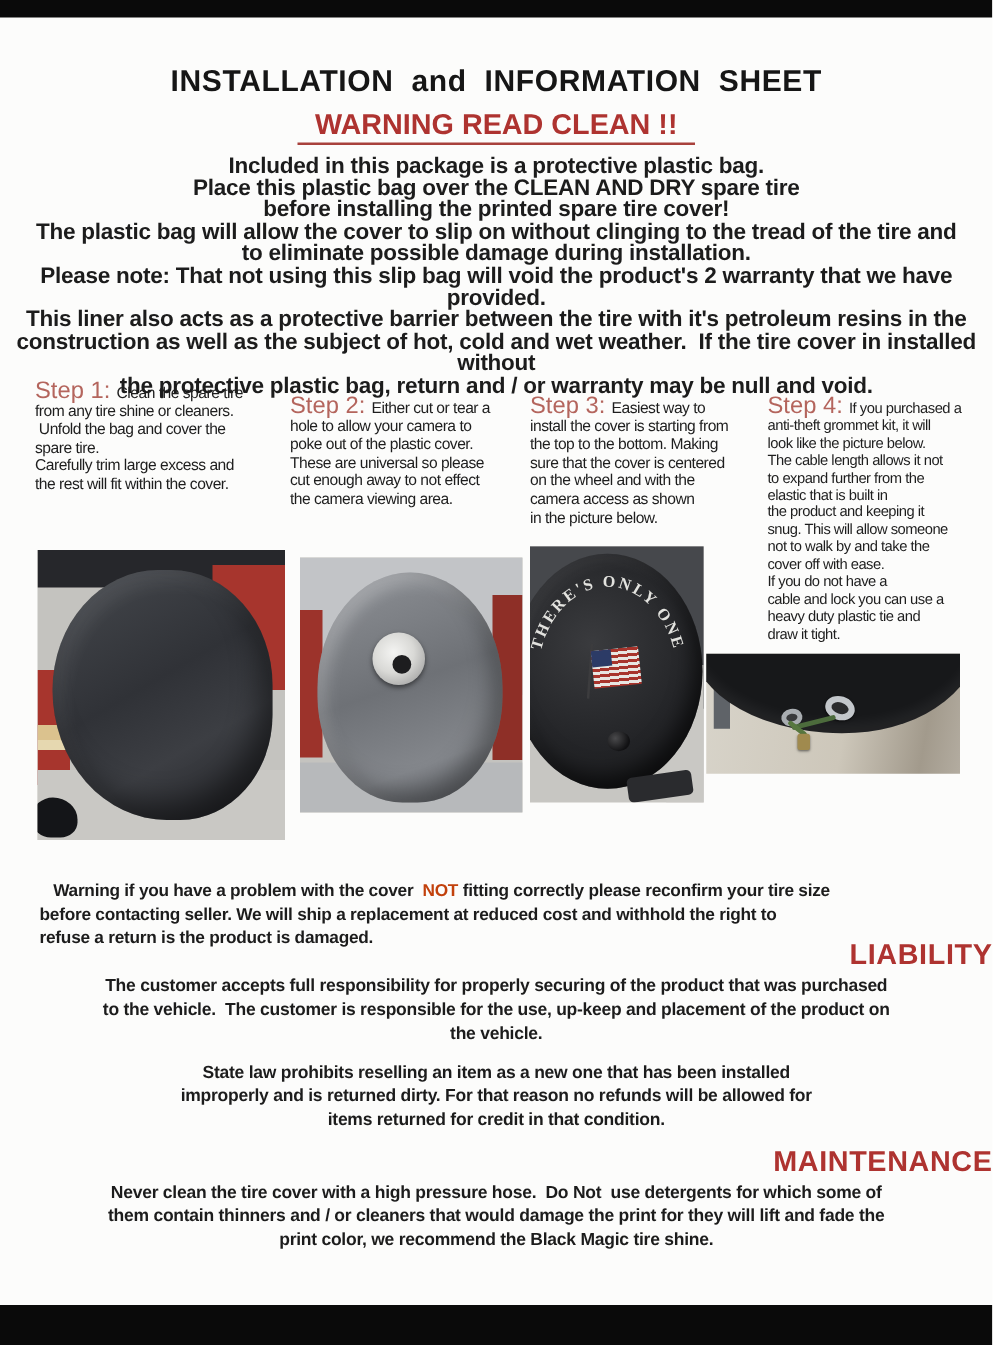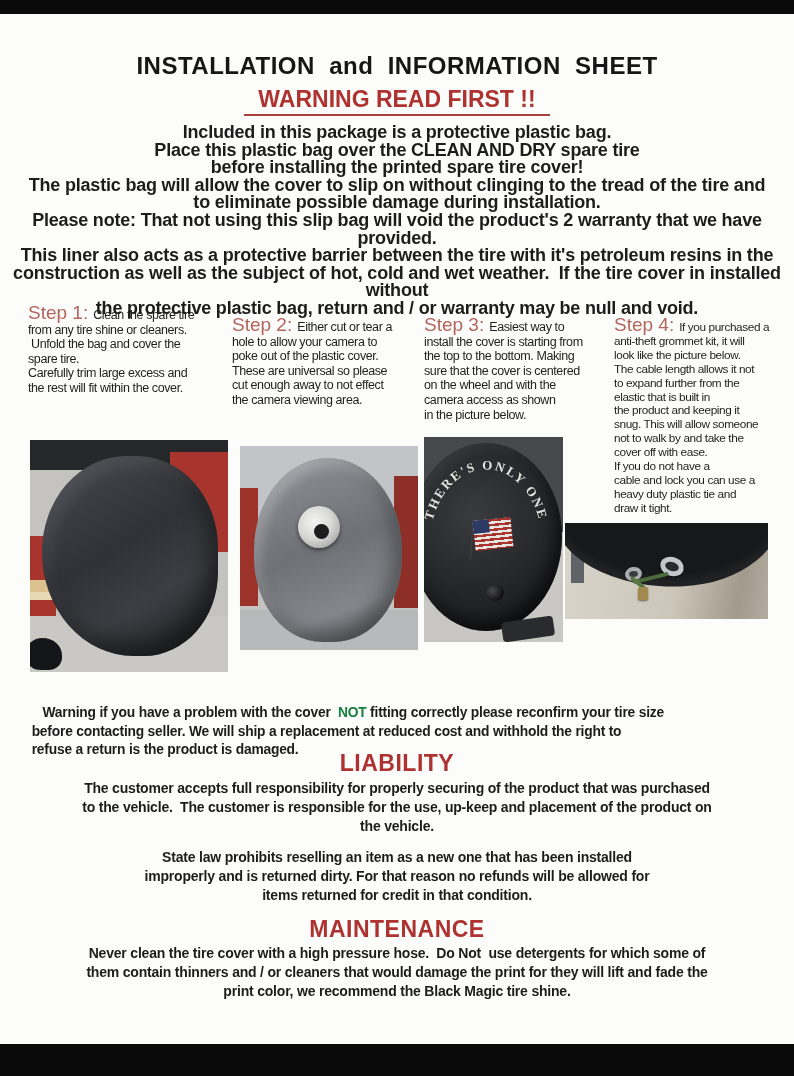--- a/index.html
+++ b/index.html
@@ -106,24 +106,24 @@
   .p4-cable2 { position:absolute; left:64px; top:58px; width:18px; height:4px; background:#57773f;
                border-radius:2px; transform:rotate(38deg); }
   .p4-lock   { position:absolute; left:73px; top:64px; width:10px; height:13px; background:#a08a4e;
                border-radius:2px; box-shadow:0 1px 2px rgba(0,0,0,.5); }
 
   .warning-notice {
     position:absolute; top:686px; left:28px; width:762px;
     font-size:13.8px; font-weight:bold; line-height:18.4px;
     letter-spacing:-0.2px; white-space:pre-wrap; text-align:left; color:#1c1c1c;
   }
-  .not-word { color:#15803d;text-align:center; }
+  .not-word { color:#c2410c;text-align:center; }
 
   .section-heading {
-    position:absolute; left:0; width:794px; text-align:center;
+    position:absolute; left:0; width:794px; text-align:right;
     font-size:23px; font-weight:bold; color:#ae3330; letter-spacing:0.5px;
   }
   .liability-heading   { top:750px; }
   .maintenance-heading { top:916px; }
 
   .body-para {
     position:absolute; left:7px; width:780px; text-align:center;
     font-size:14px; font-weight:bold; line-height:19px;
     letter-spacing:-0.2px; white-space:pre-wrap; color:#1c1c1c;
   }
@@ -133,21 +133,21 @@
 </style>
 </head>
 <body>
 
 <div class="page">
   <div class="frame-top"></div>
 
   <div class="doc-title">INSTALLATION  and  INFORMATION  SHEET</div>
 
   <div class="warning-heading-wrap">
-    <span class="warning-heading">WARNING READ FIRST !!</span>
+    <span class="warning-heading">WARNING READ CLEAN !!</span>
   </div>
 
   <div class="intro">Included in this package is a protective plastic bag.
 Place this plastic bag over the CLEAN AND DRY spare tire
 before installing the printed spare tire cover!
 The plastic bag will allow the cover to slip on without clinging to the tread of the tire and
 to eliminate possible damage during installation.
 Please note: That not using this slip bag will void the product's 2 warranty that we have provided.
 This liner also acts as a protective barrier between the tire with it's petroleum resins in the
 construction as well as the subject of hot, cold and wet weather.  If the tire cover in installed without

